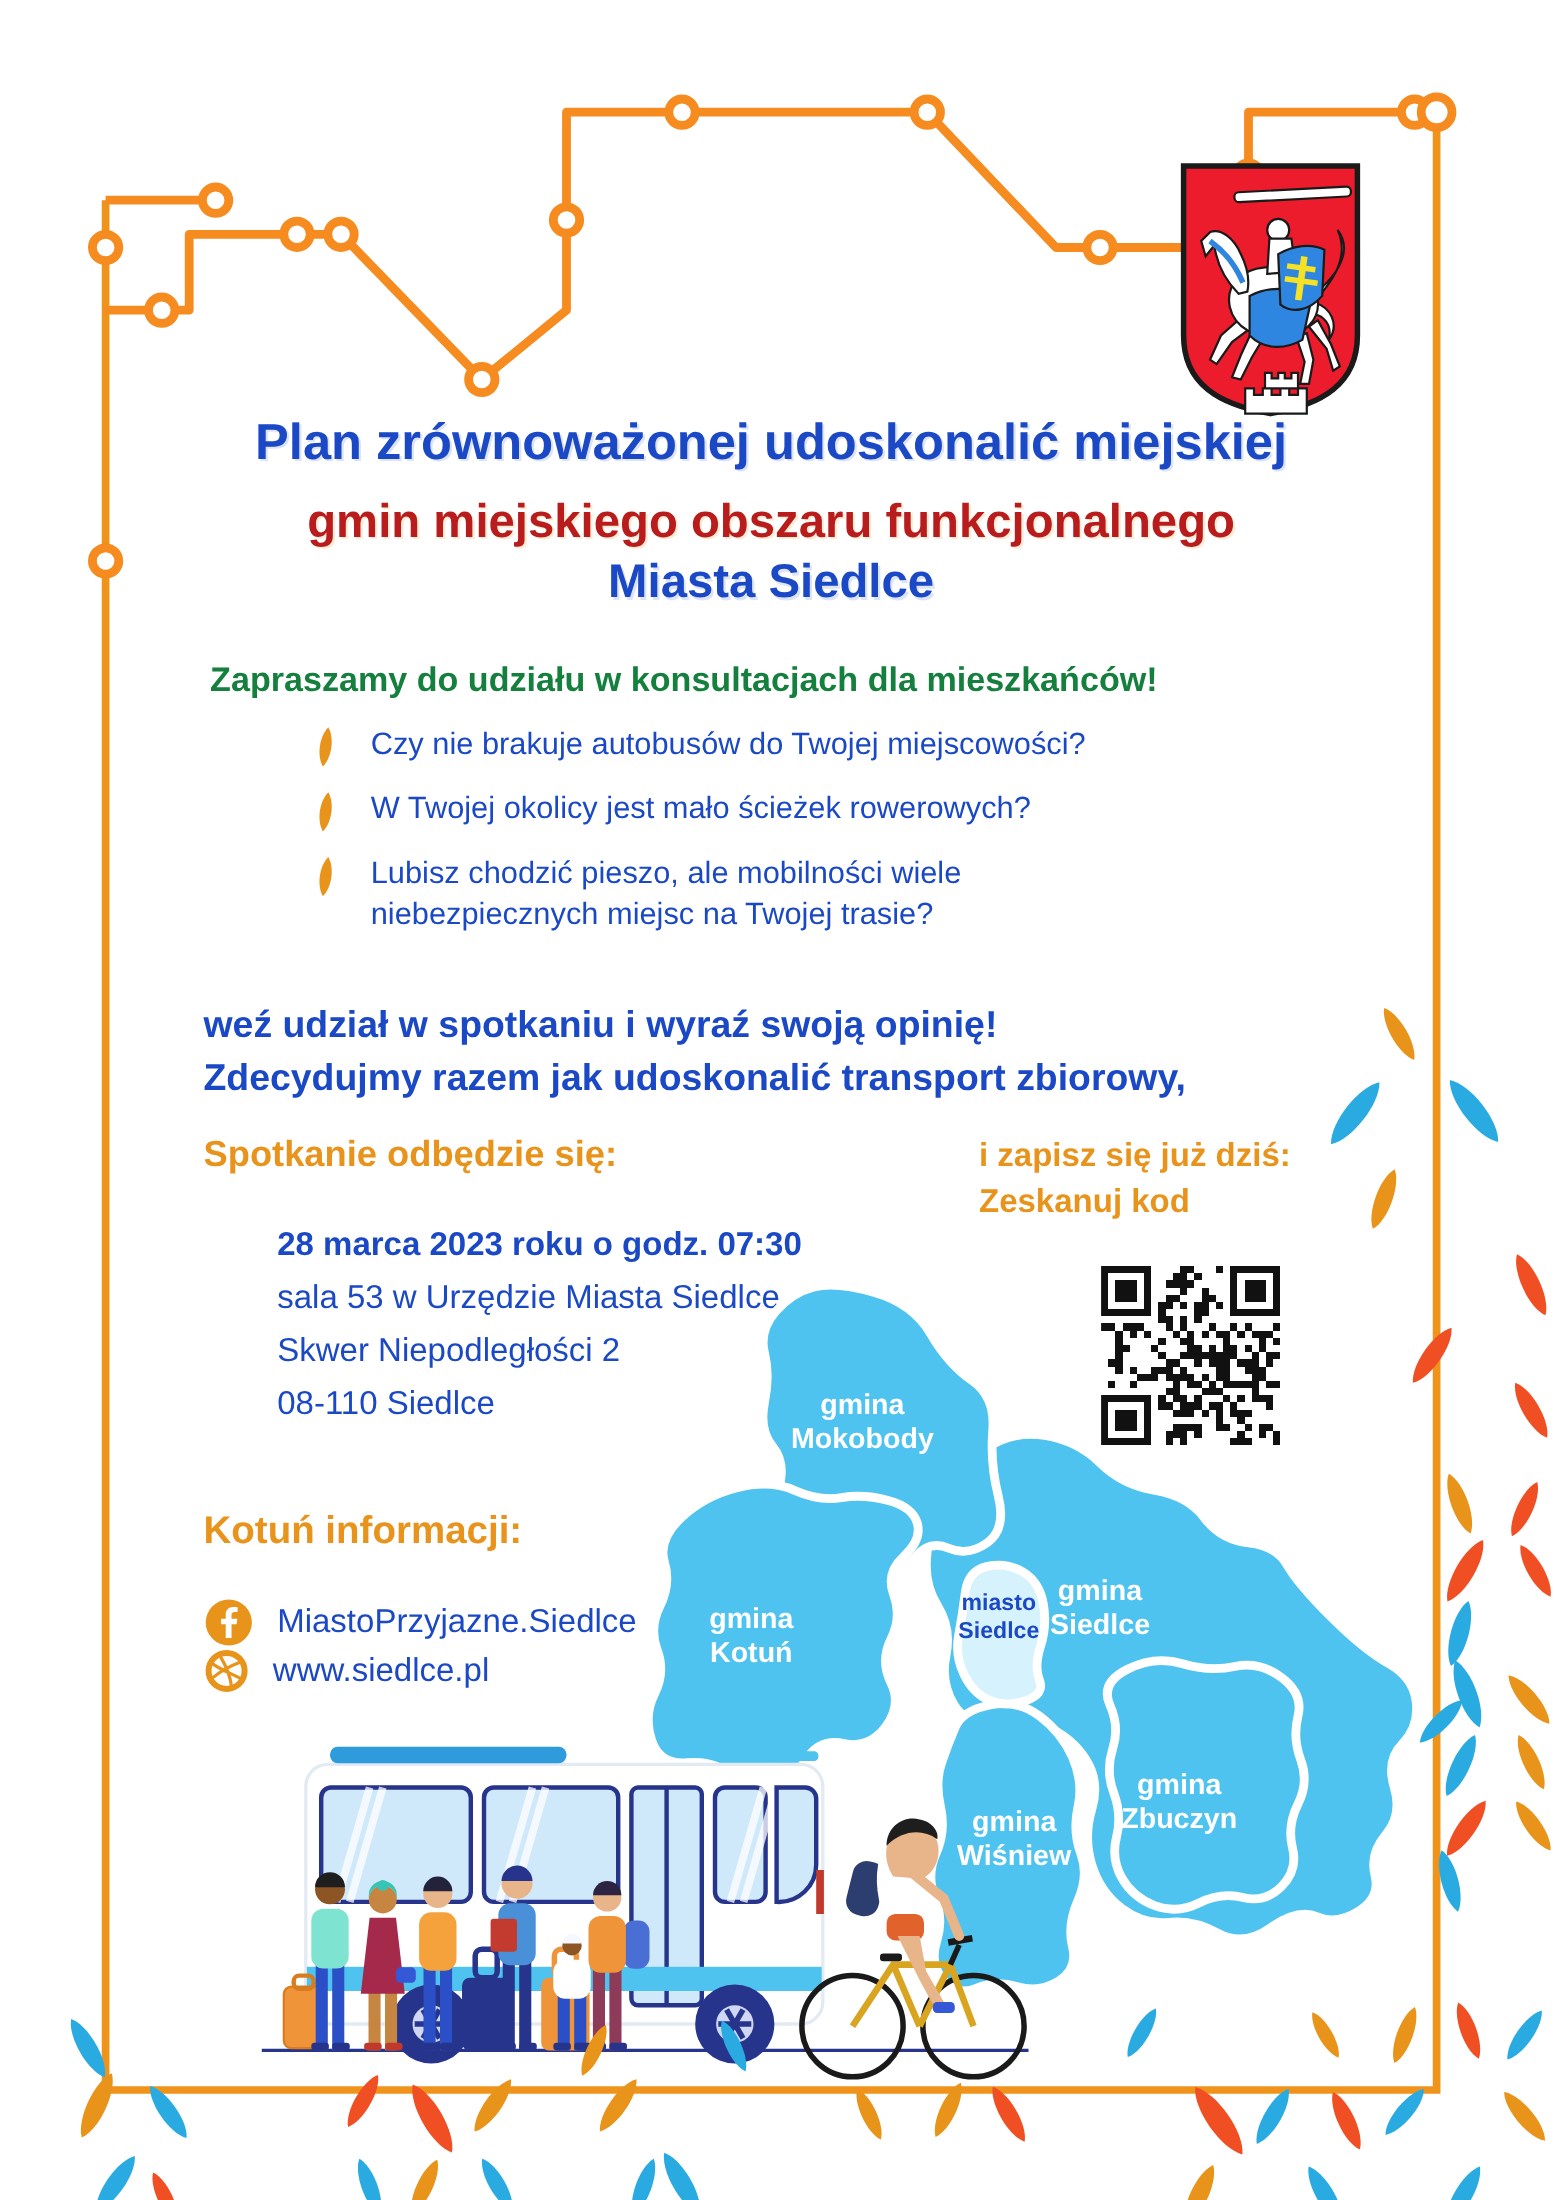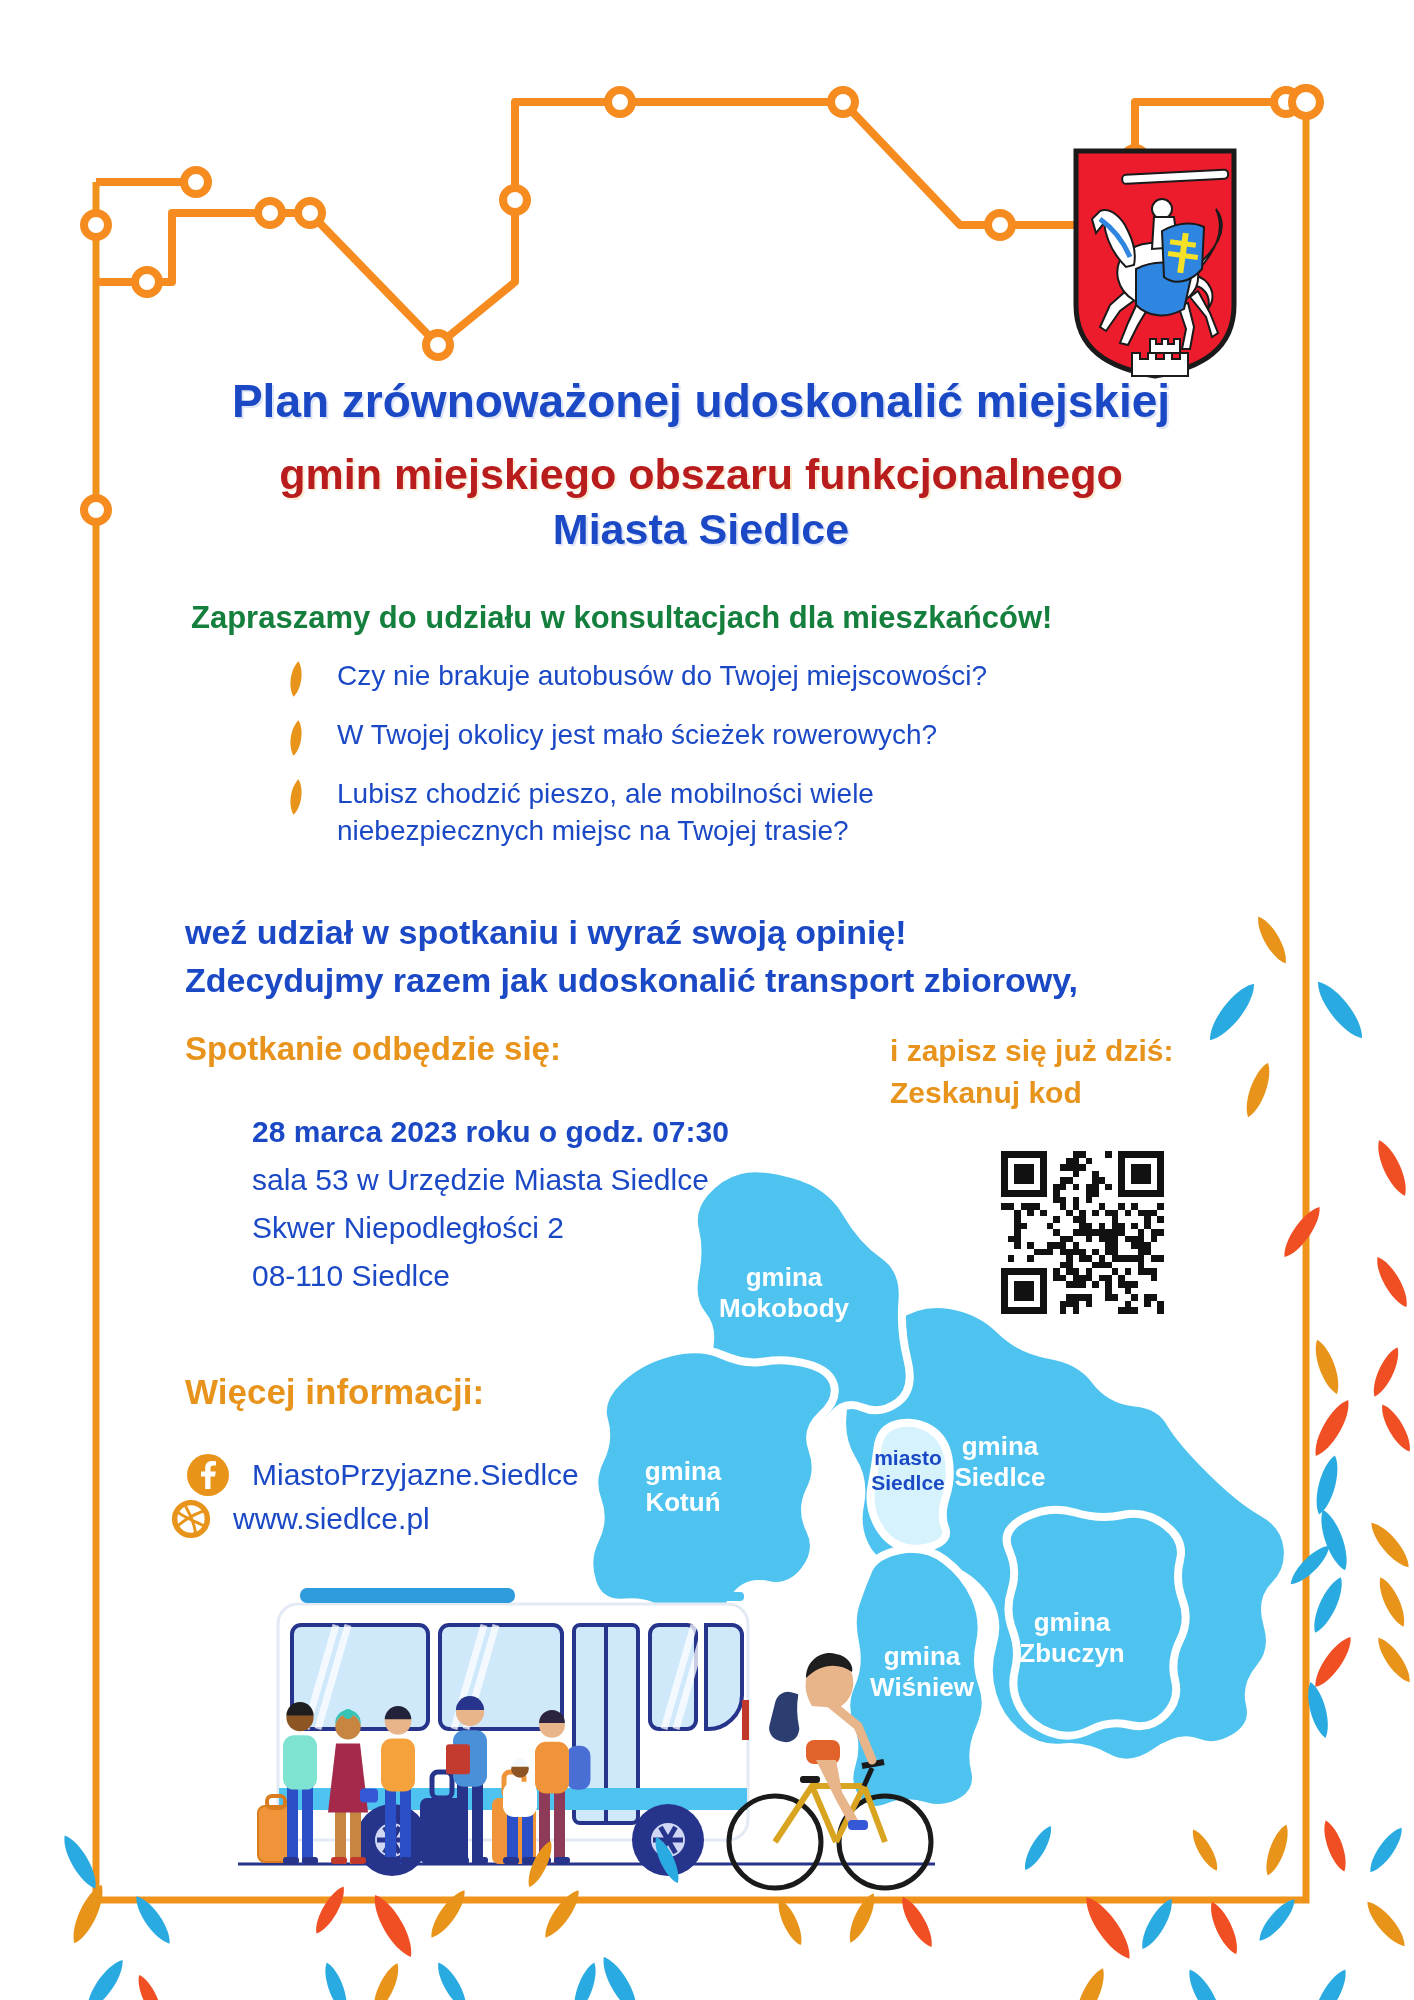--- a/index.html
+++ b/index.html
@@ -23,21 +23,21 @@
   .h-orange{font-weight:bold;color:#e8941c;}
   .meeting-head{left:185px;top:1030px;font-size:33px;}
   .meeting-body{left:252px;top:1108px;font-size:30px;color:#1b49c6;line-height:1.6;}
   .meeting-body .dt{font-weight:bold;}
   .qr-head{left:890px;top:1030px;font-size:30px;line-height:1.4;}
   .qr-box{left:1001px;top:1151px;}
   .info-head{left:185px;top:1372px;font-size:35px;}
   .link-row{display:flex;align-items:center;gap:22px;}
   .link-row .ltxt{font-size:30px;color:#1b49c6;}
   .fb-row{left:186px;top:1453px;}
-  .web-row{left:171px;top:1499px;}
+  .web-row{left:186px;top:1499px;}
   
   .map-label{transform:translate(-50%,-50%);color:#fff;font-weight:bold;font-size:26px;
     line-height:1.2;text-align:center;white-space:pre-line;}
   .map-label.city{color:#1b49c6;font-size:21px;}
 </style>
 </head>
 <body>
 
 <div class="poster">
 
@@ -363,21 +363,21 @@
 Kotuń</div>
   <div class="abs map-label city" style="left:908px;top:1470px;">miasto
 Siedlce</div>
   <div class="abs map-label" style="left:1000px;top:1462px;">gmina
 Siedlce</div>
   <div class="abs map-label" style="left:922px;top:1672px;">gmina
 Wiśniew</div>
   <div class="abs map-label" style="left:1072px;top:1638px;">gmina
 Zbuczyn</div>
 
-  <div class="abs info-head h-orange">Więcej informacji:</div>
+  <div class="abs info-head h-orange">Kotuń informacji:</div>
 
   <div class="abs link-row fb-row">
     <svg width="44" height="44" viewBox="0 0 44 44">
       <circle cx="22" cy="22" r="21" fill="#e8941a"></circle>
       <path d="M24.5,36 V23.5 H29 L29.8,18.5 H24.5 V15.2 C24.5,13.6 25.3,12.4 27.3,12.4 H30 V8.2 C29.2,8.1 27.4,8 26.1,8 C21.9,8 19.2,10.5 19.2,14.7 V18.5 H15 V23.5 H19.2 V36 Z" fill="#fff"></path>
     </svg>
     <span class="ltxt">MiastoPrzyjazne.Siedlce</span>
   </div>
 
   <div class="abs link-row web-row">

